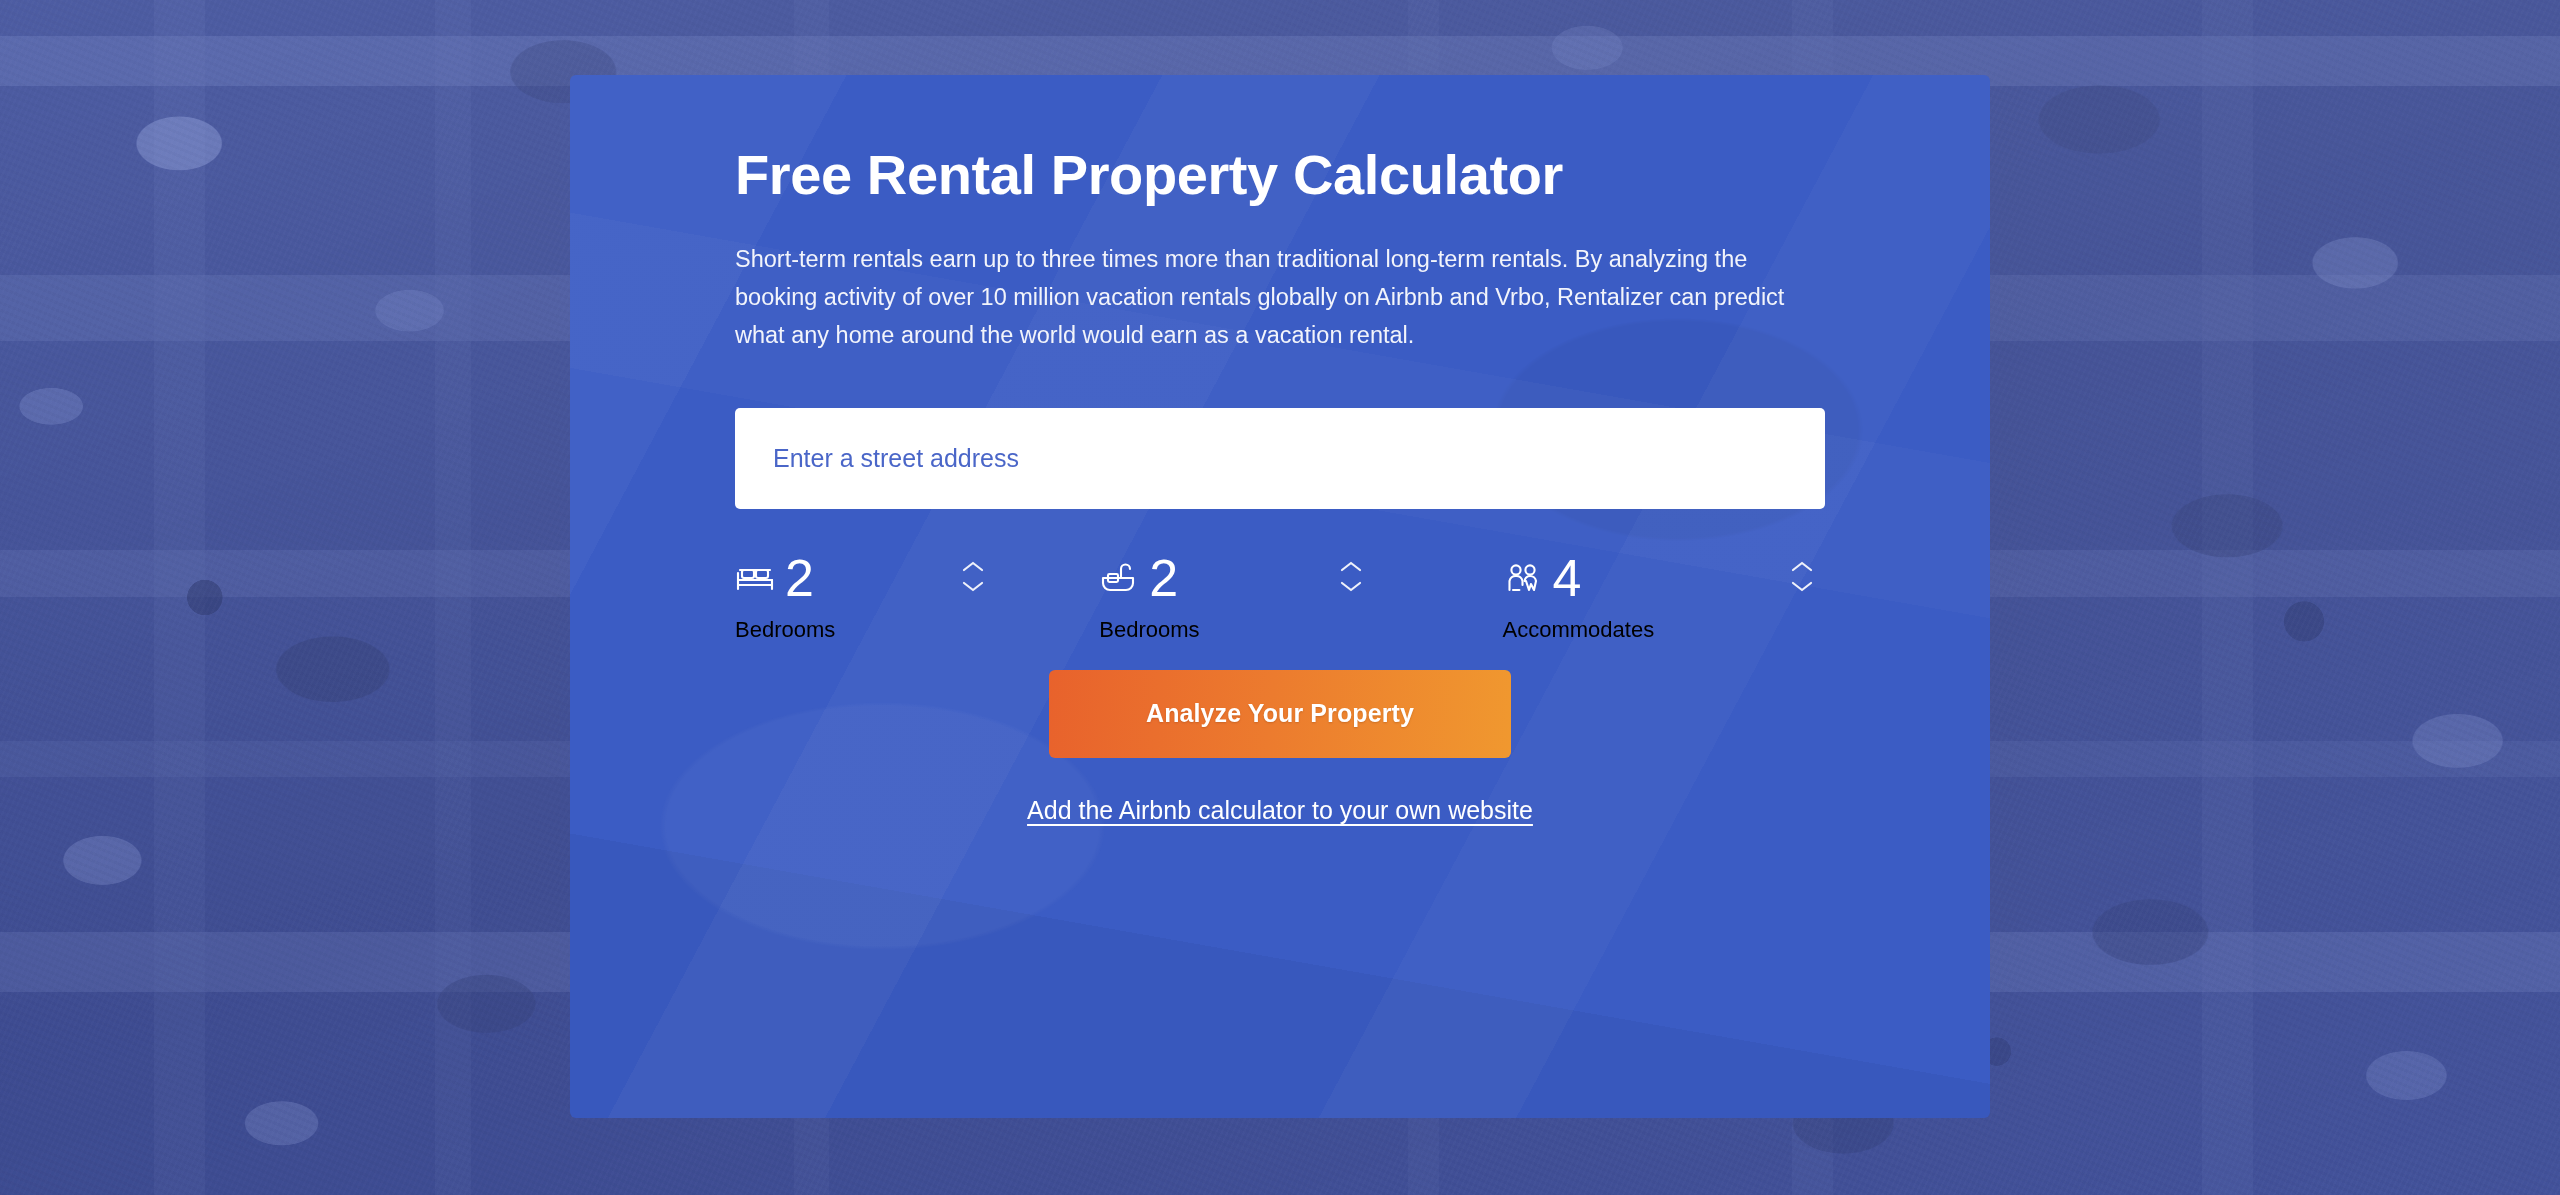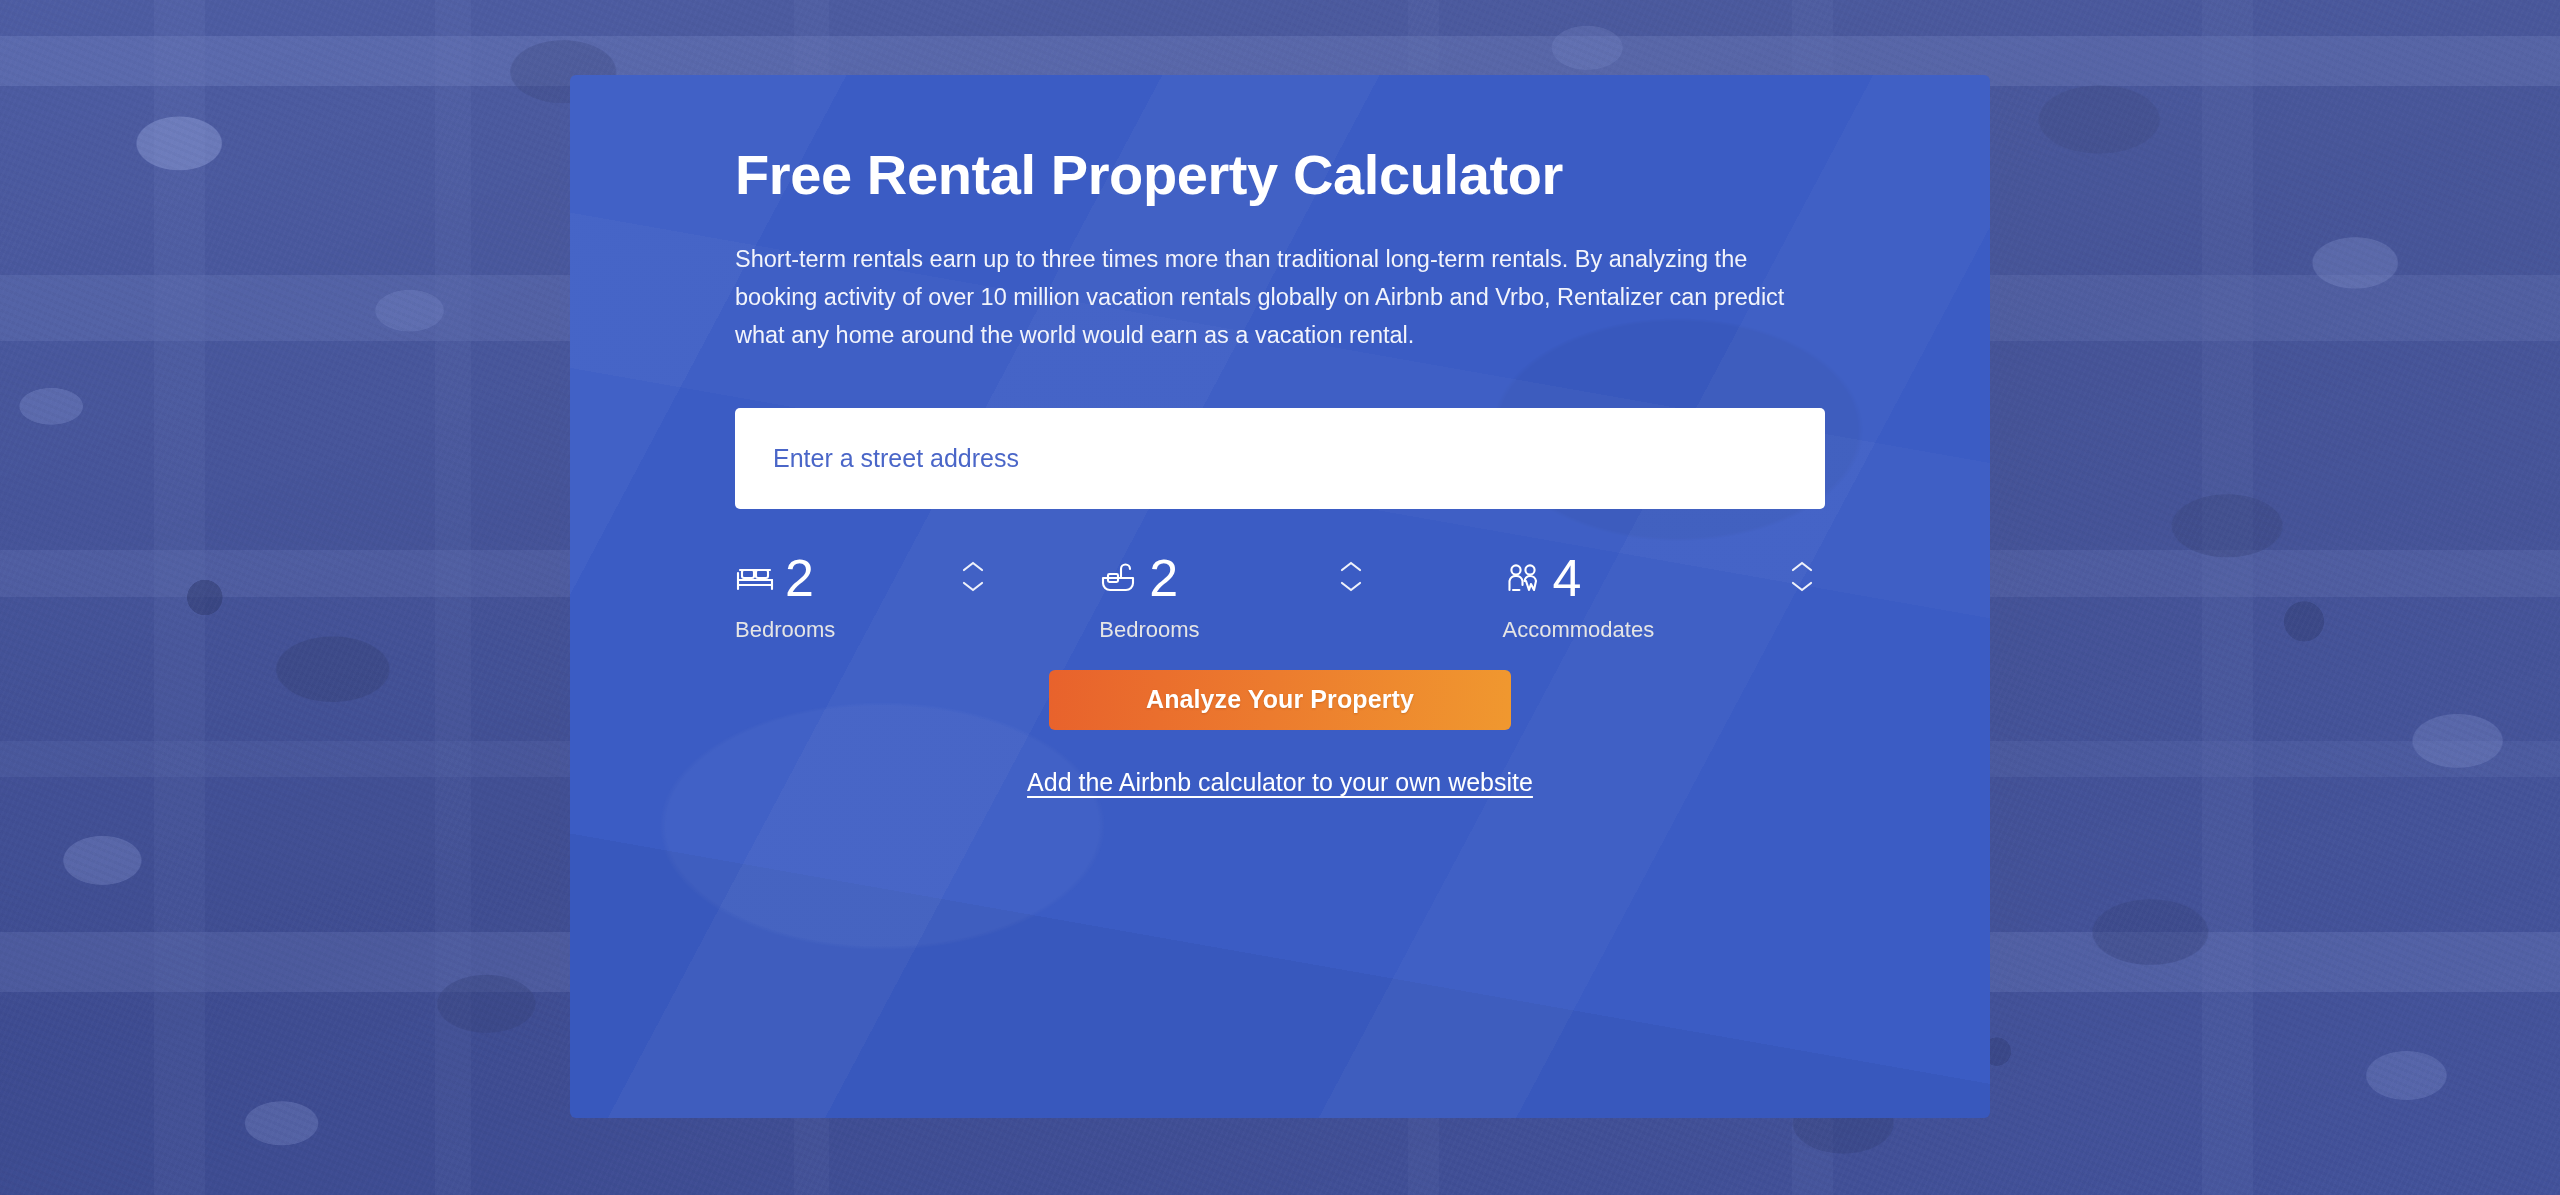--- a/index.html
+++ b/index.html
@@ -165,21 +165,21 @@
   .spec-value {
     font-size: 52px;
     font-weight: 300;
     color: #ffffff;
     line-height: 1;
     font-family: "Liberation Sans", sans-serif;
   }
   .spec-label {
     margin-top: 6px;
     font-size: 22px;
-    color: #e5e5e5;
+    color: #000000;
     font-weight: 400;
   }
   .spec-stepper {
     width: 32px;
     height: 48px;
     display: flex;
     flex-direction: column;
     justify-content: center;
     align-items: center;
     gap: 9px;
@@ -196,21 +196,21 @@
   .gap-b { width: 110px; flex: none; }
   .gap-c { width: 135px; flex: none; }
   .gap-d { width: 136px; flex: none; }
   .gap-e { width: 132px; flex: none; }
 
   
   #analyze-button {
     align-self: center;
     margin-top: 27px;
     width: 462px;
-    height: 60px;
+    height: 88px;
     border: none;
     border-radius: 6px;
     background: linear-gradient(95deg, #e8622c 0%, #ec7b2e 48%, #f0982f 100%);
     color: #ffffff;
     font-size: 25px;
     font-weight: 700;
     font-family: "Liberation Sans", sans-serif;
     letter-spacing: .1px;
     cursor: pointer;
     text-shadow: 0 1px 2px rgba(120,50,10,.28);

